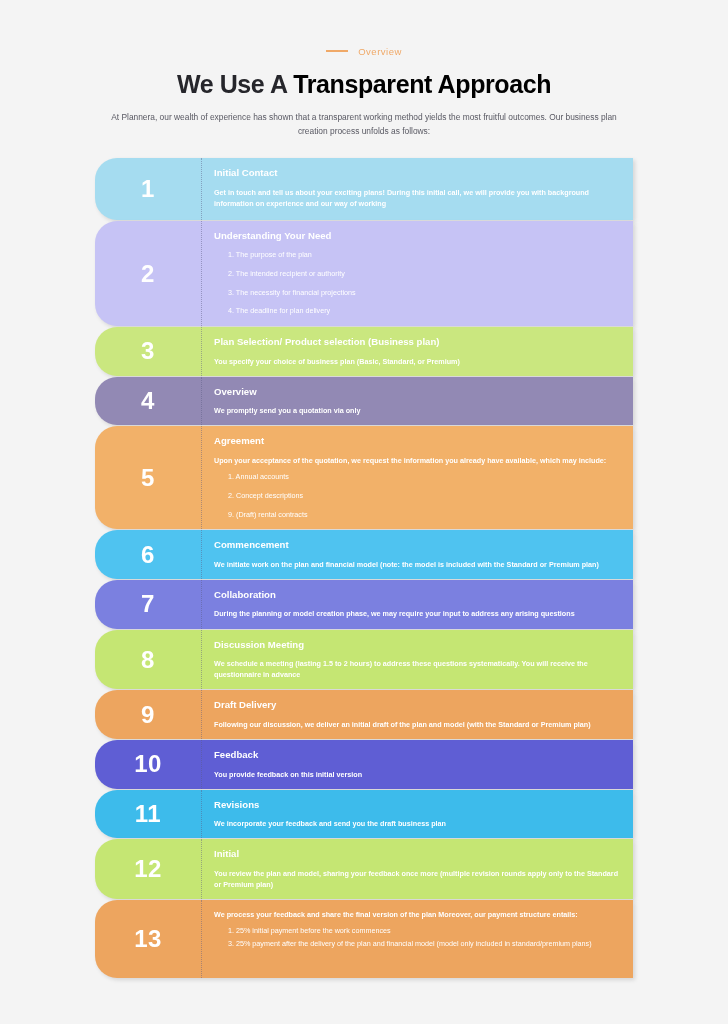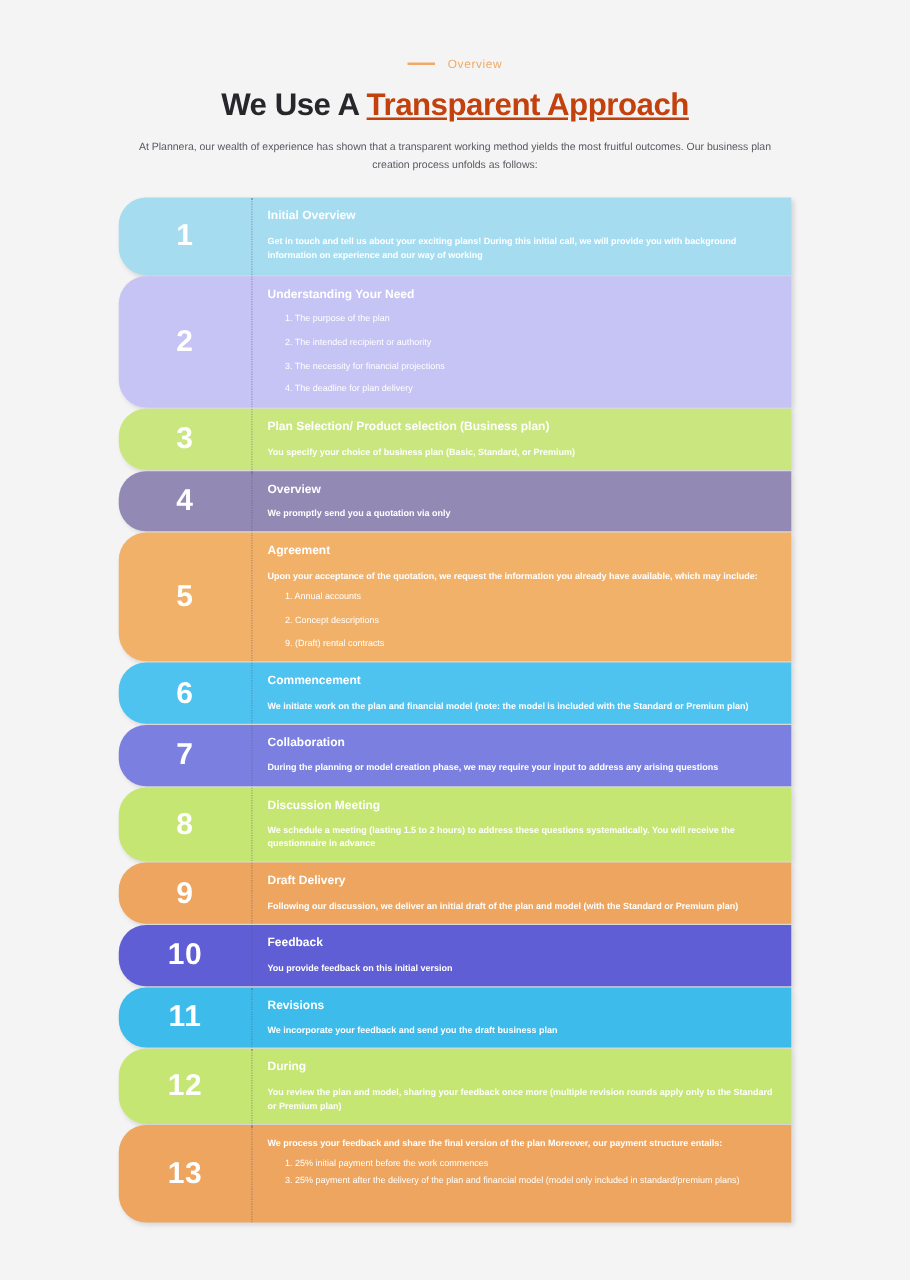--- a/index.html
+++ b/index.html
@@ -47,22 +47,21 @@
   }
   .title {
     margin: 12px 0 0 0;
     font-size: 25px;
     font-weight: 700;
     color: #26262b;
     letter-spacing: -0.4px;
     line-height: 1.15;
   }
   .title .accent {
-    color: #c2410c;
-    text-decoration: underline;
+    color: #000000;
   }
   .subtitle {
     margin: 12px auto 0 auto;
     width: 516px;
     font-size: 8.4px;
     line-height: 1.65;
     color: #585862;
     font-weight: 400;
   }
 
@@ -147,21 +146,21 @@
     <h1 class="title"><span>We Use A </span><span class="accent">Transparent Approach</span></h1>
     <p class="subtitle">At Plannera, our wealth of experience has shown that a transparent working method yields the most fruitful outcomes. Our business plan creation process unfolds as follows:</p>
   </div>
 
   <div class="steps" id="steps-container">
       <div class="step" style="background: rgb(165, 220, 240); min-height: 62px;">
         <div class="step-num">
           <span>1</span>
         </div>
         <div class="step-body">
-          <div class="step-title">Initial Overview</div>
+          <div class="step-title">Initial Contact</div>
           <p class="step-desc">Get in touch and tell us about your exciting plans! During this initial call, we will provide you with background information on experience and our way of working</p>
         </div>
       </div>
       <div class="step" style="background: rgb(198, 195, 245); min-height: 97px;">
         <div class="step-num">
           <span>2</span>
         </div>
         <div class="step-body">
           <div class="step-title">Understanding Your Need</div>
           <ul class="step-list">
@@ -256,21 +255,21 @@
         <div class="step-body">
           <div class="step-title">Revisions</div>
           <p class="step-desc">We incorporate your feedback and send you the draft business plan</p>
         </div>
       </div>
       <div class="step" style="background: rgb(197, 230, 115); min-height: 56px;">
         <div class="step-num">
           <span>12</span>
         </div>
         <div class="step-body">
-          <div class="step-title">During</div>
+          <div class="step-title">Initial</div>
           <p class="step-desc">You review the plan and model, sharing your feedback once more (multiple revision rounds apply only to the Standard or Premium plan)</p>
         </div>
       </div>
       <div class="step" style="background: rgb(237, 165, 95); min-height: 78px;">
         <div class="step-num">
           <span>13</span>
         </div>
         <div class="step-body">
           <p class="step-desc">We process your feedback and share the final version of the plan Moreover, our payment structure entails:</p>
           <ul class="step-list tight">

